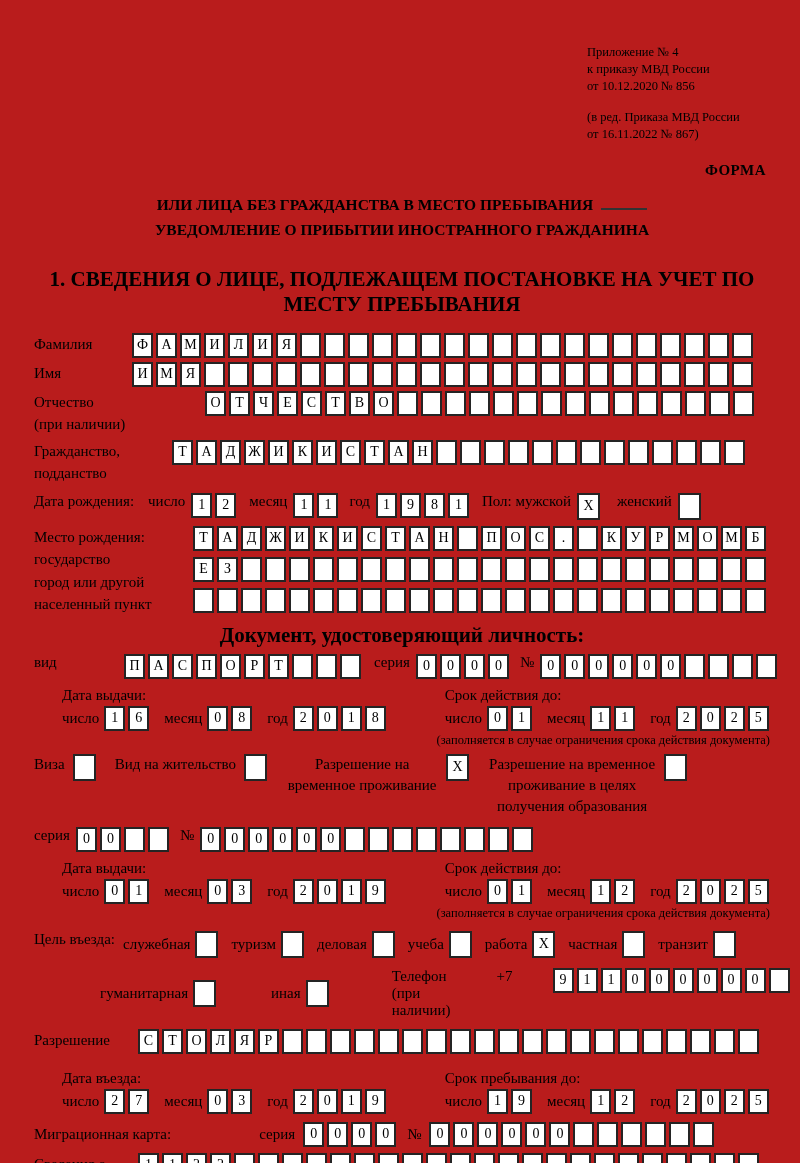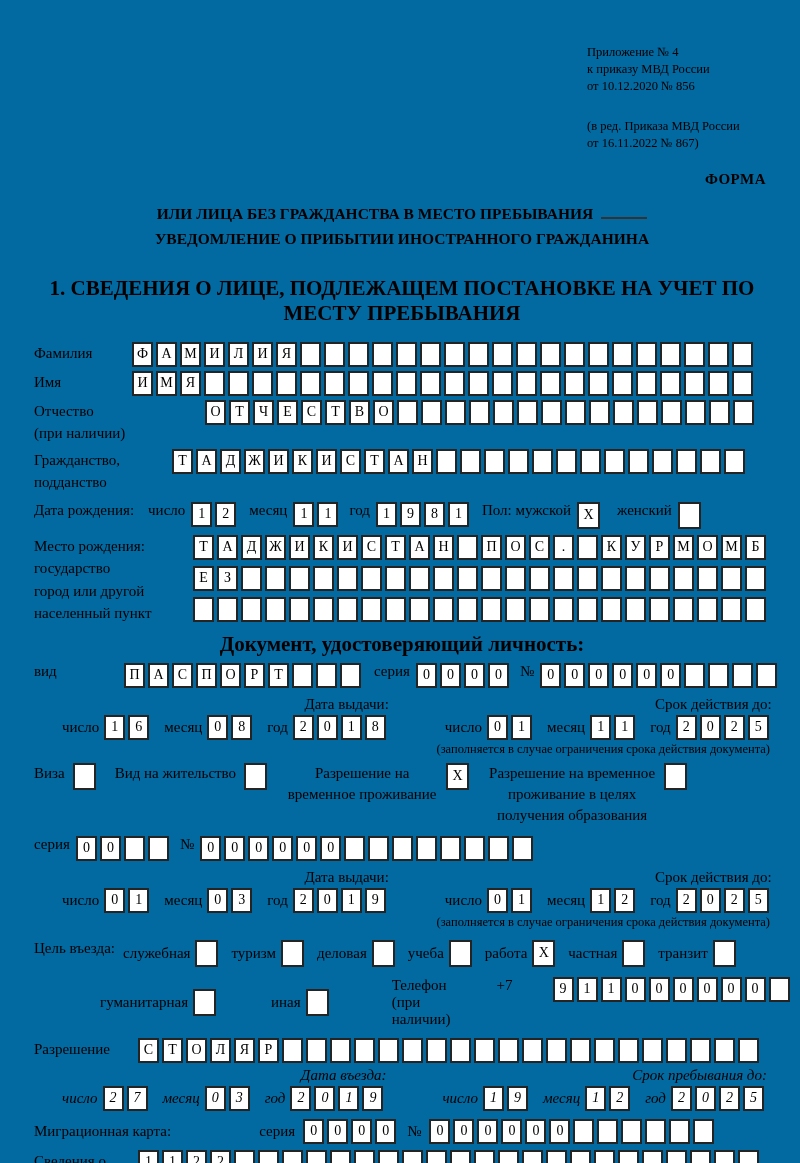--- a/index.html
+++ b/index.html
@@ -1,22 +1,22 @@
 <!DOCTYPE html>
 <html><head>
 <meta charset="utf-8">
 <style>
   html,body{margin:0;padding:0;background:#fff;}
   .page{width:800px;height:1163px;box-sizing:border-box;padding:44px 30px 0 34px;
         font-family:"Liberation Serif","DejaVu Serif",serif;font-size:15px;color:#000;
-        position:relative;overflow:hidden;background:#0369a1;}
+        position:relative;overflow:hidden;background:#b91c1c;}
   
   .header-block{margin-left:553px;width:210px;font-size:12.5px;line-height:1.35;}
   .header-block div{white-space:nowrap;}
-  .header-rev{margin-top:23px;}
+  .header-rev{margin-top:14px;}
   .forma{text-align:right;font-weight:bold;font-size:15px;margin:20px 4px 0 0;letter-spacing:.5px;}
   .title{text-align:center;font-weight:bold;font-size:15.5px;line-height:1.6;margin-top:14px;}
   .blank-line{display:inline-block;width:46px;border-bottom:2px solid #333;height:2px;margin-left:8px;}
   .section-heading{text-align:center;font-weight:bold;font-size:21px;margin-top:24px;margin-bottom:16px;}
   
   .row{display:flex;align-items:flex-start;margin-bottom:4px;}
   .label{flex:none;line-height:1.5;}
   .lines span{display:block;}
   .w-fam{width:98px;}
   .w-otch{width:171px;}
@@ -28,21 +28,21 @@
   .cell{box-sizing:border-box;display:flex;align-items:center;justify-content:center;
         width:21px;height:25px;border:2px solid #242424;margin-right:3px;font-size:14px;flex:none;background:#fff;}
   .checkbox .cell{width:23px;height:27px;}
   .rows-stack>.cells{margin-bottom:6px;}
   
   .inline-row{display:flex;align-items:flex-start;margin-bottom:4px;flex-wrap:nowrap;}
   .inline-row .t{flex:none;margin-right:6px;}
   .ml10{margin-left:10px;} .ml14{margin-left:14px;} .ml8{margin-left:8px;}
   
   .date-section{display:flex;margin-top:8px;}
-  .date-col{text-align:right;}
+  .date-col{text-align:left;}
   .date-col .date-line{display:flex;align-items:center;margin-top:2px;}
   .date-col.left{margin-left:28px;}
   .date-col.right{margin-left:56px;}
   .dlabel{margin:0 5px 0 12px;}
   .date-line .dlabel:first-child{margin-left:0;}
   .footnote{font-size:12.5px;text-align:right;margin-top:2px;margin-bottom:6px;}
   .para{line-height:1.55;margin-top:6px;}
   
   .options-row{display:flex;align-items:flex-start;margin-top:6px;margin-bottom:10px;}
   .opt-label{margin-right:8px;line-height:1.4;}
@@ -610,21 +610,21 @@
         <span class="cell"></span>
         <span class="cell"></span>
         <span class="cell"></span>
         <span class="cell"></span>
         <span class="cell"></span>
         <span class="cell"></span>
         <span class="cell"></span>
       </div>
   </div>
 
-  <div class="date-section" style="margin-top:4px;font-style:italic;">
+  <div class="date-section" style="margin-top:16px;">
     <div class="date-col left">
       <div>Дата въезда:</div>
       <div class="date-line">
         <span class="dlabel">число</span>
         <span class="cells">
             <span class="cell">2</span>
             <span class="cell">7</span>
           </span>
         <span class="dlabel">месяц</span>
         <span class="cells">

